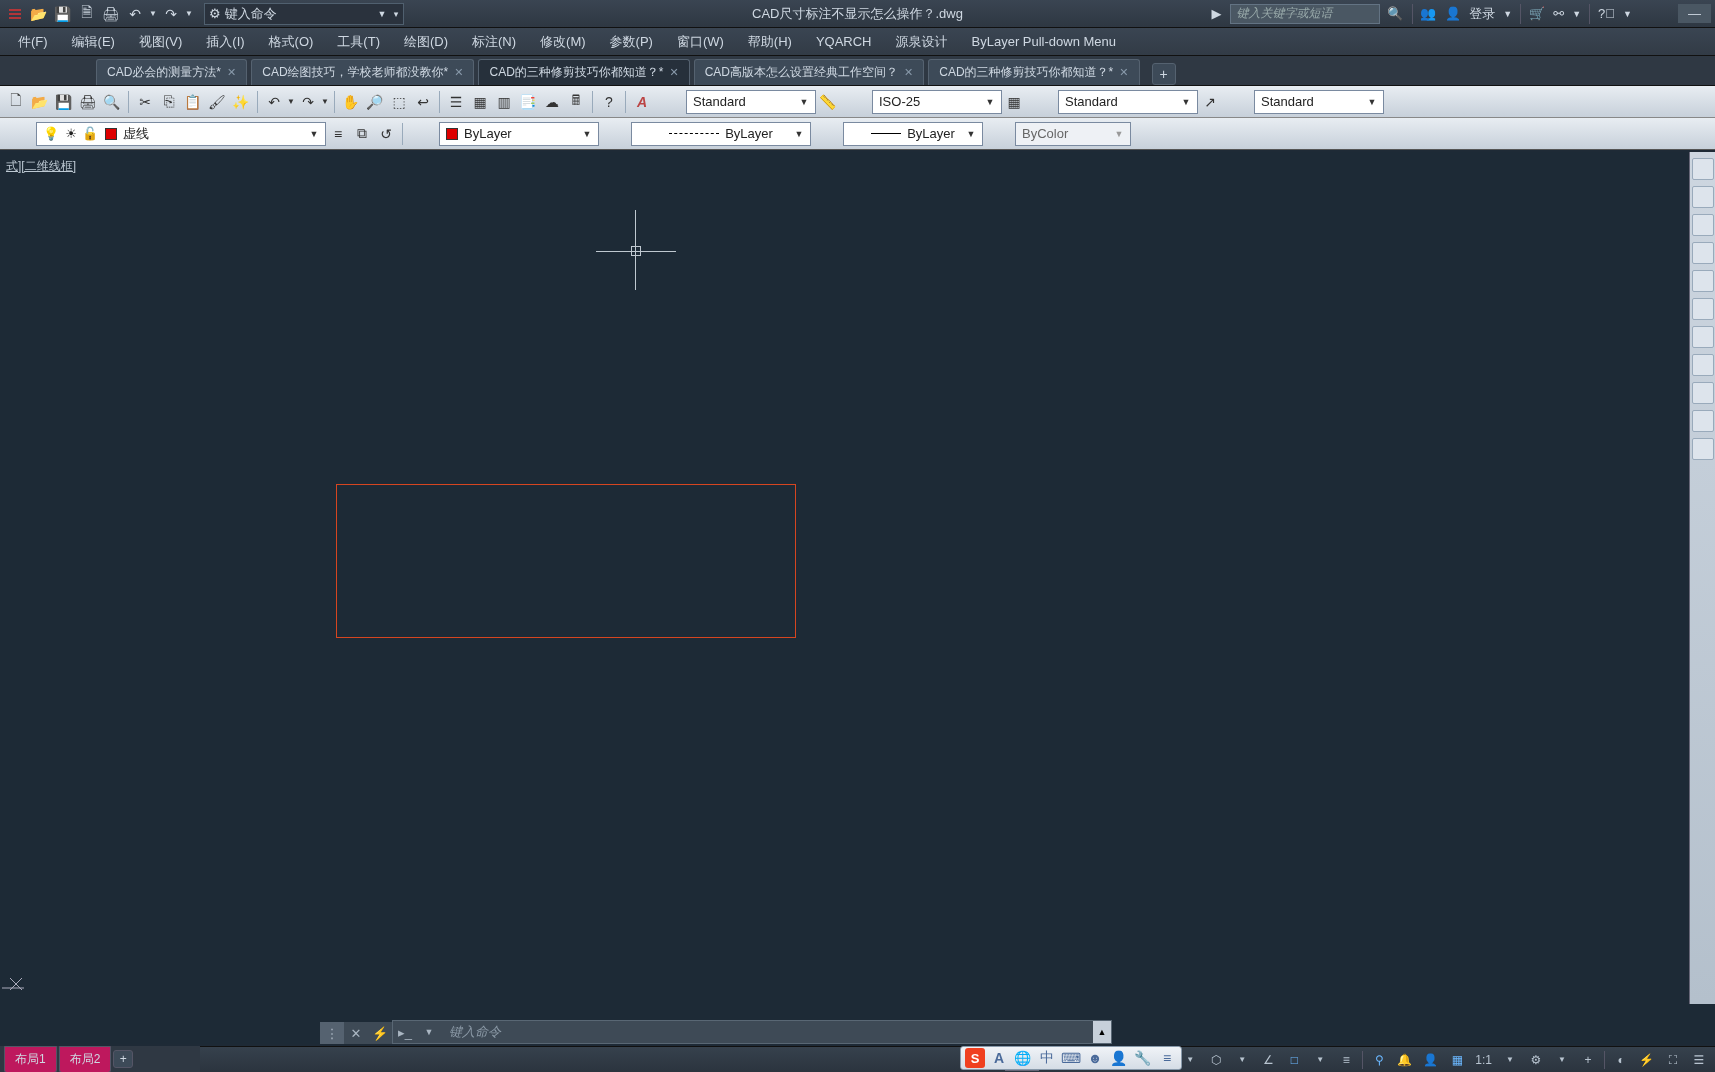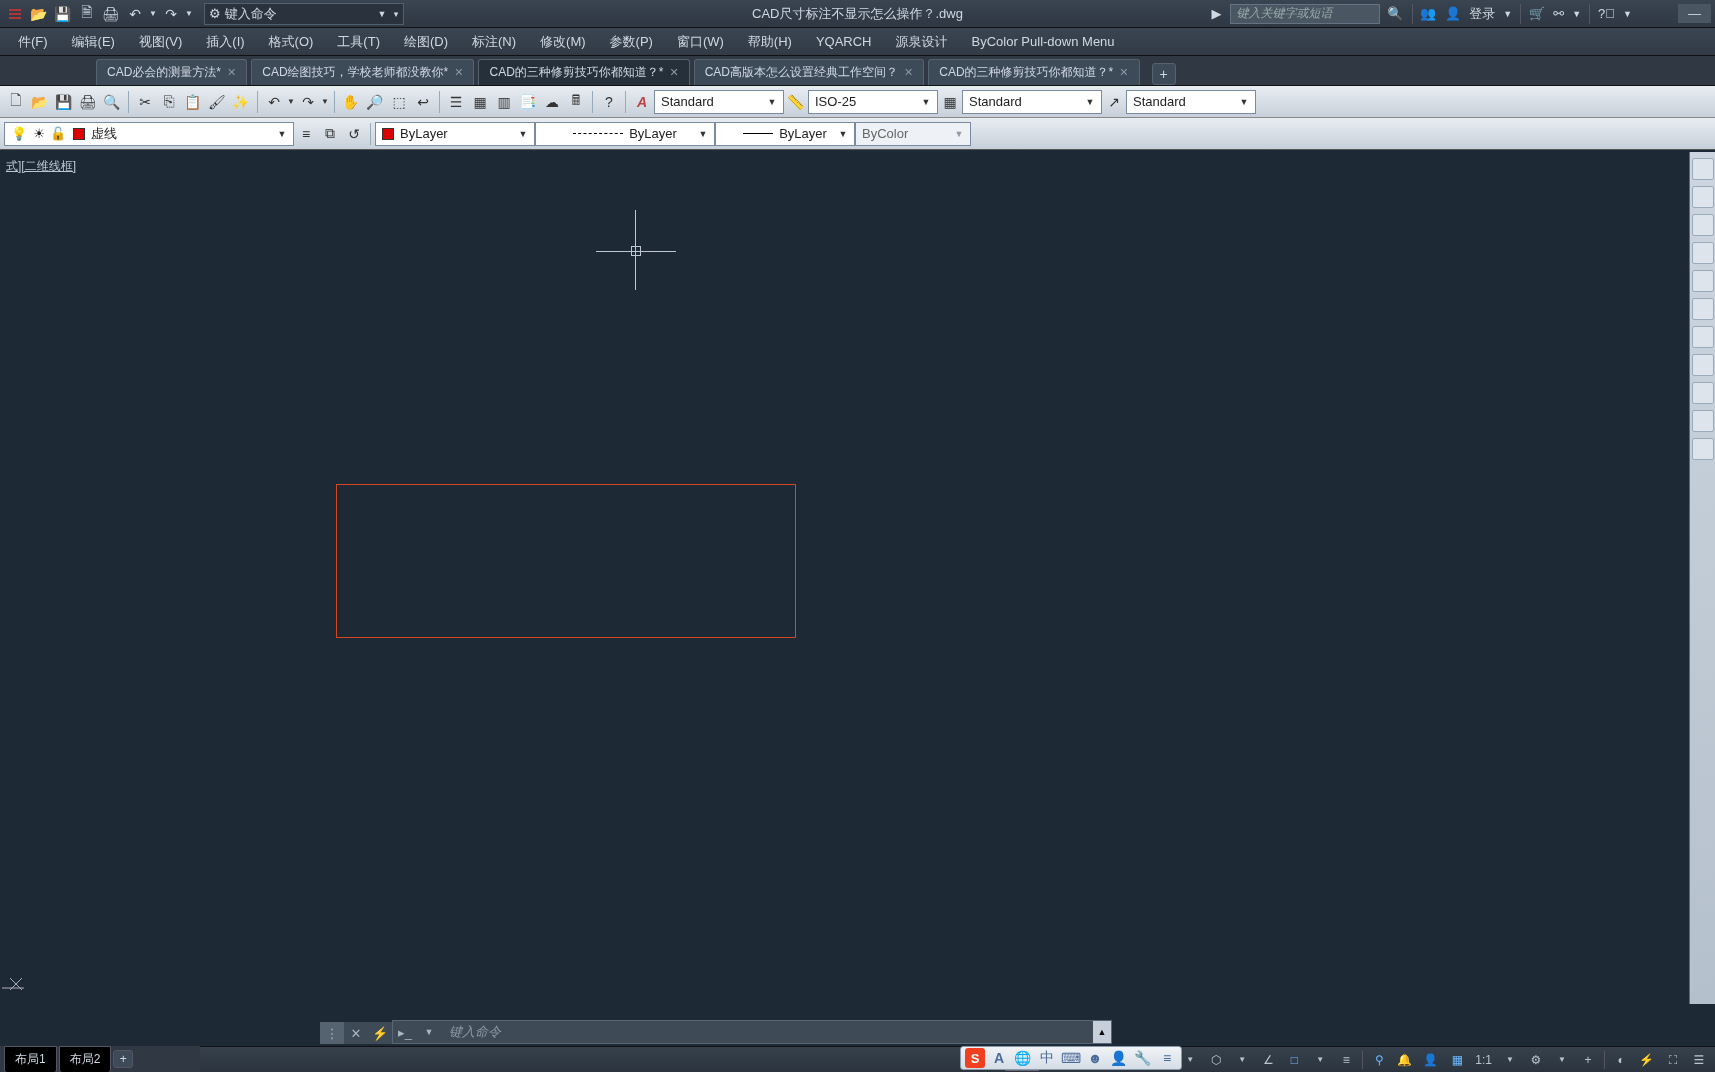--- a/index.html
+++ b/index.html
@@ -26,21 +26,21 @@
     .doc-tabs { height: 30px; background: #2f3843; display: flex; align-items: flex-end; padding-left: 96px; border-bottom:1px solid #111; }
     .doc-tab { height: 26px; background: #3d4a58; border: 1px solid #556270; border-bottom: none; color: #cfd8e2; font-size: 12px; padding: 4px 10px; display: flex; align-items: center; gap: 6px; margin-right: 4px; border-radius: 3px 3px 0 0; }
     .doc-tab.active { background: #26303b; }
     .tab-close { color:#8899aa; font-size:11px; }
     .tab-add { width:24px; height:22px; background:#3d4a58; border:1px solid #556270; border-radius:3px; display:flex; align-items:center; justify-content:center; color:#cfd8e2; font-size:14px; margin-left:8px; }
     
     
     .toolbar-row { height: 32px; background: linear-gradient(#e8edf2,#c7d0da); display: flex; align-items: center; padding: 0 4px; border-bottom: 1px solid #888; }
     .tb-btn { width: 24px; height: 24px; display: flex; align-items: center; justify-content: center; color: #333; font-size: 14px; border: 1px solid transparent; }
     .tb-sep { width:1px; height:22px; background:#9ab; margin:0 4px; }
-    .prop-dd { height: 24px; background: #fff; border: 1px solid #7a8aa0; display: flex; align-items: center; padding: 0 6px; font-size: 13px; color: #222; position: relative; }
+    .prop-dd { height: 24px; background: #fff; border: 1px solid #7a8aa0; display: flex; align-items: center; padding: 0 6px; font-size: 13px; color: #222; position: relative; margin-left: 32px; }
     .prop-dd .dd-arrow { position:absolute; right:4px; color:#333; }
     .prop-icon { margin-right:6px; display:inline-flex; align-items:center; }
     .swatch { width:12px; height:12px; border:1px solid #333; display:inline-block; }
     .swatch.red { background:#d00; }
     .line-sample { display:inline-block; width:50px; border-top:1px dashed #000; margin-right:6px; }
     .line-solid { border-top:1px solid #000; }
     
     
     .props-row { height: 32px; background: linear-gradient(#e8edf2,#c7d0da); display: flex; align-items: center; padding: 0 4px; border-bottom: 1px solid #555; }
     
@@ -61,21 +61,21 @@
     
     .cmd-area { position:absolute; bottom:28px; left:0; right:0; height:40px; background:#1d2a36; display:flex; align-items:flex-end; padding-left:320px; }
     .cmd-hist { position:absolute; bottom:26px; left:386px; color:#7a8895; font-size:13px; }
     .cmd-line { background:#3e4a56; border:1px solid #596774; height:24px; width:720px; display:flex; align-items:center; }
     .cmd-btn { width:24px; height:22px; display:flex; align-items:center; justify-content:center; color:#aab6c2; font-size:13px; }
     .cmd-input { flex:1; background:#3e4a56; color:#8b99a6; font-size:13px; padding-left:8px; font-style:italic; }
     .cmd-scroll { width:18px; height:22px; background:#c7d0da; display:flex; align-items:center; justify-content:center; font-size:9px; }
     
     
     .layout-tabs { position:absolute; bottom:0; left:0; height:26px; width:200px; background:#2f3843; display:flex; align-items:center; padding-left:4px; }
-    .layout-tab { color:#cfd8e2; font-size:12px; padding:4px 10px; background:#000000; border:1px solid #556; margin-right:2px; border-radius:0 0 3px 3px; }
+    .layout-tab { color:#cfd8e2; font-size:12px; padding:4px 10px; background:#be185d; border:1px solid #556; margin-right:2px; border-radius:0 0 3px 3px; }
     .layout-add { width:20px; height:18px; background:#3d4a58; border:1px solid #556; color:#cfd8e2; display:flex; align-items:center; justify-content:center; font-size:12px; border-radius:3px; }
     
     
     .status-bar { position:absolute; bottom:0; left:200px; right:0; height:26px; background:linear-gradient(#36414d,#2b343e); display:flex; align-items:center; justify-content:flex-end; padding-right:4px; gap:2px; border-top:1px solid #111; }
     .status-btn { min-width:24px; height:22px; display:flex; align-items:center; justify-content:center; color:#b8c4d0; font-size:12px; padding:0 4px; }
     .status-btn.on { color:#6bb8ff; }
     .status-model { background:#4a5663; border:1px solid #667; }
     .status-sep { width:1px; height:18px; background:#556; margin:0 2px; }
     
     
@@ -144,21 +144,21 @@
   <div class="menu-item">格式(O)</div>
   <div class="menu-item">工具(T)</div>
   <div class="menu-item">绘图(D)</div>
   <div class="menu-item">标注(N)</div>
   <div class="menu-item">修改(M)</div>
   <div class="menu-item">参数(P)</div>
   <div class="menu-item">窗口(W)</div>
   <div class="menu-item">帮助(H)</div>
   <div class="menu-item">YQARCH</div>
   <div class="menu-item">源泉设计</div>
-  <div class="menu-item">ByColor Pull-down Menu</div>
+  <div class="menu-item">ByLayer Pull-down Menu</div>
 </div>
 
 <div class="doc-tabs">
   <div class="doc-tab">
       <span>CAD必会的测量方法*</span>
       <span class="tab-close">✕</span>
     </div>
   <div class="doc-tab">
       <span>CAD绘图技巧，学校老师都没教你*</span>
       <span class="tab-close">✕</span>

